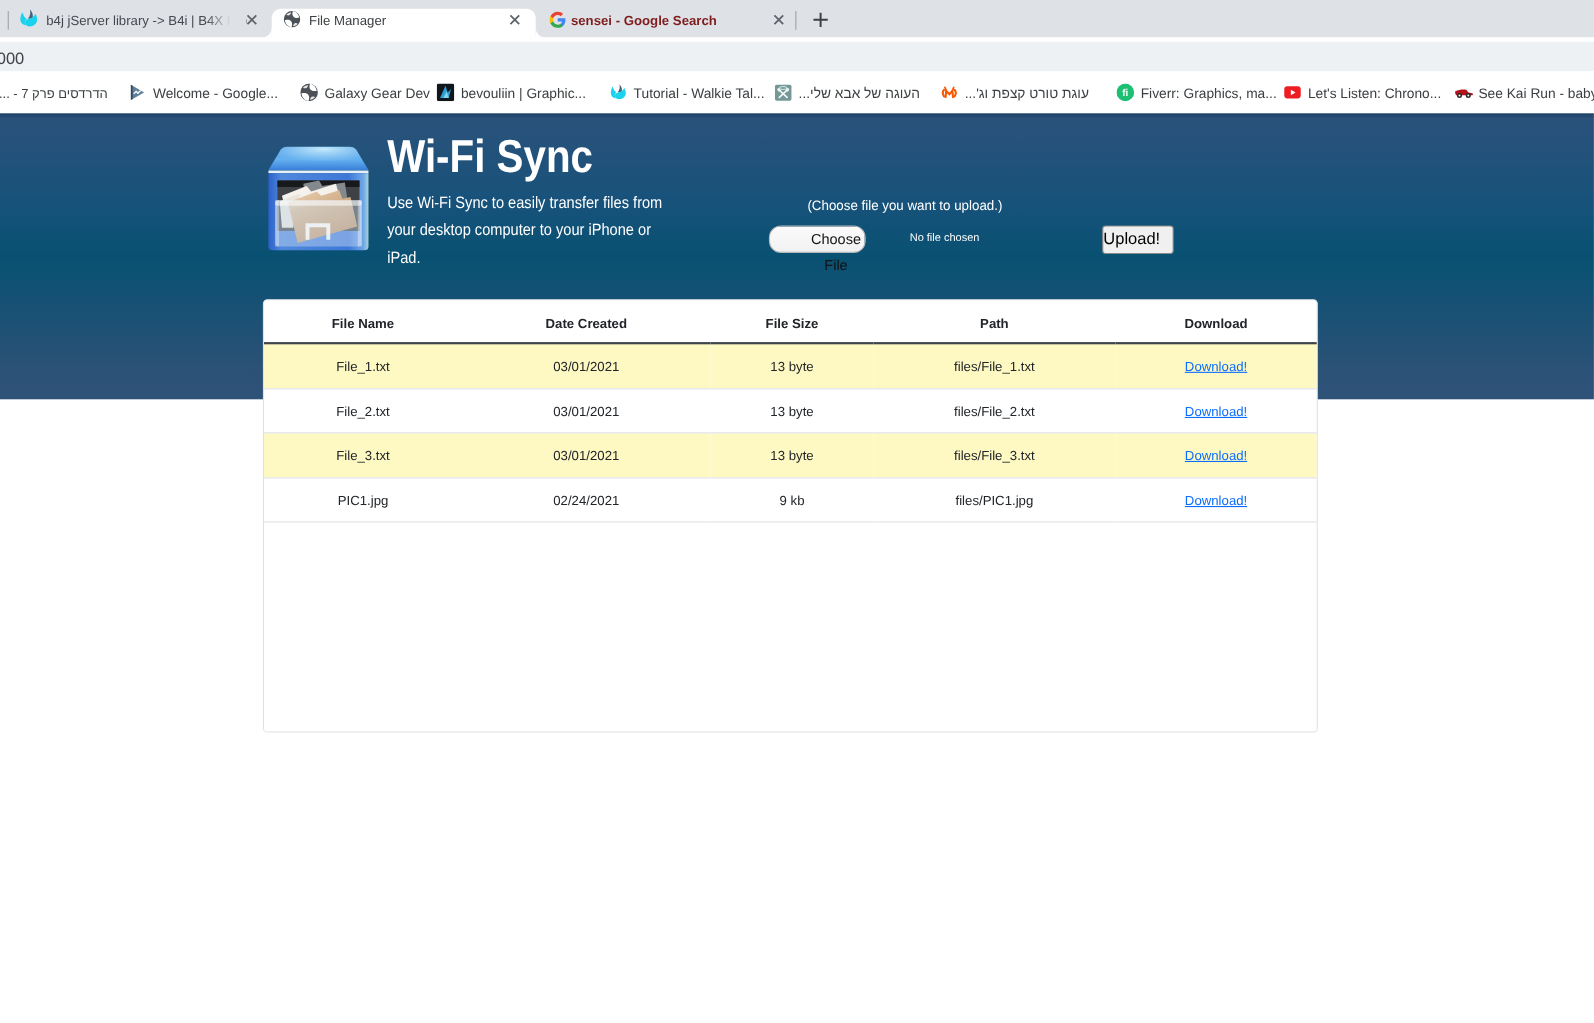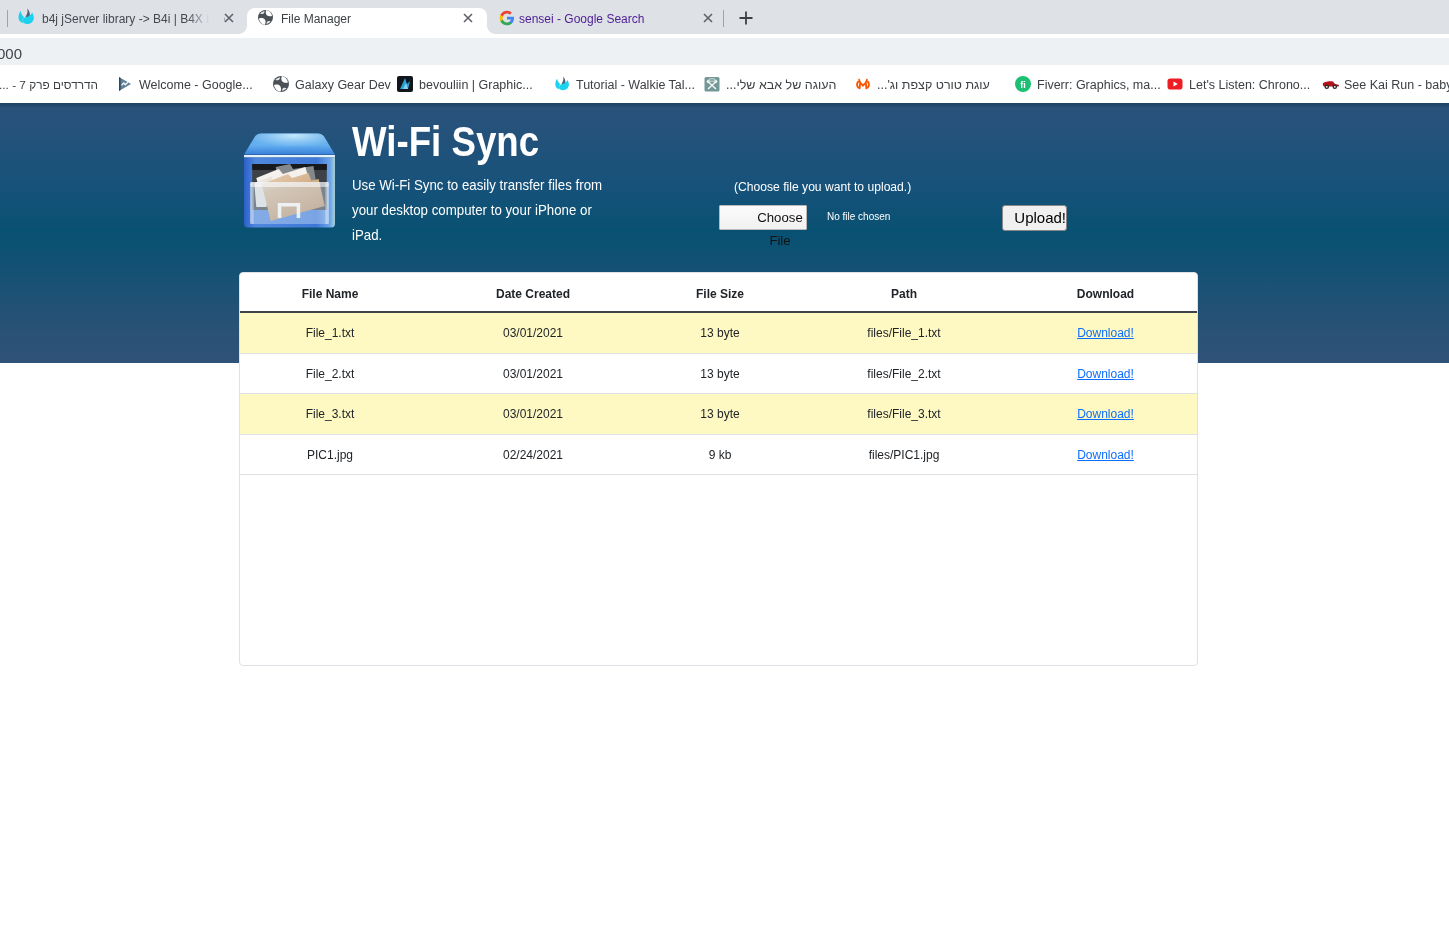--- a/index.html
+++ b/index.html
@@ -20,25 +20,25 @@
   #bookbar { position:absolute; left:0; top:65px; width:1449px; height:38px; background:#fff; }
   .bk { position:absolute; top:11px; height:16px; }
   .bk .ic { position:absolute; left:0; top:0; width:16px; height:16px; }
   .bk .lb { position:absolute; left:22px; top:1.5px; font-size:12.5px; color:#3c4043; white-space:nowrap; }
   
   #hero { position:absolute; left:0; top:103px; width:1449px; height:260px;
     background:linear-gradient(180deg,#1e4164 0,#2a527b 5px,#16527a 33%,#085172 50%,#135174 63%,#2a5176 88%,#2f5278 100%); }
   #hero h1 { position:absolute; left:352px; top:18px; color:#fff; font-size:42px; font-weight:bold; line-height:42px; transform:scaleX(0.873); transform-origin:0 0; }
   #hero p { position:absolute; left:352px; top:68.5px; color:#fff; font-size:15px; line-height:25px; transform:scaleX(0.885); transform-origin:0 0; }
   #choosenote { position:absolute; left:734px; top:77px; color:#fff; font-size:12.5px; transform:scaleX(0.97); transform-origin:0 0; }
-  #filebtn { position:absolute; left:719px; top:102px; width:88px; height:25px; background:linear-gradient(#fbfbfb,#f1f1f1);
-     border:1px solid #b9b9b9; border-radius:1px; color:#111; font-size:13.2px; text-align:center; line-height:23px;padding-left:34px; }
+  #filebtn { position:absolute; left:699px; top:102px; width:88px; height:25px; background:linear-gradient(#fbfbfb,#f1f1f1);
+     border:1px solid #b9b9b9; border-radius:11px; color:#111; font-size:13.2px; text-align:center; line-height:23px;padding-left:34px; }
   #nofile { position:absolute; left:827px; top:108px; color:#fff; font-size:10px; }
   #uploadbtn { position:absolute; left:1002px; top:102px; width:65px; height:26px; background:#f0f0f0;
-     border:1px solid #888; border-radius:3px; color:#000; font-size:15px; text-align:right; line-height:24px; }
+     border:1px solid #888; border-radius:3px; color:#000; font-size:15px; text-align:left; line-height:24px; }
   
   #card { position:absolute; left:239px; top:272px; width:959px; height:394px; background:#fff;
      border:1px solid #dee2e6; border-radius:4px; }
   table { border-collapse:collapse; table-layout:fixed; width:957px; font-size:12px; color:#212529; }
   th { font-weight:bold; padding:9px 0 5px 0; line-height:24px; text-align:center; border-bottom:2px solid #3f4448; }
   td { padding:8px 0 7.5px 0; line-height:24px; text-align:center; border-bottom:1px solid #dee2e6; }
   tr.odd td { background:#fef9c3; }
   a.dl { color:#0d6efd; text-decoration:underline; }
 </style>
 </head>
@@ -76,21 +76,21 @@
         <path d="M6 6 L14 14 M14 6 L6 14" stroke="#5f6368" stroke-width="1.6"></path>
       </svg>
     </div>
 
   <svg class="abs" style="left:499px;top:9.5px;" width="16" height="16" viewBox="0 0 48 48">
     <path fill="#4285F4" d="M45.1 24.5c0-1.6-.1-3.1-.4-4.5H24v8.5h11.8c-.5 2.8-2.1 5.1-4.4 6.7v5.5h7.1c4.2-3.8 6.6-9.5 6.6-16.2z"></path>
     <path fill="#34A853" d="M24 46c6 0 10.9-2 14.6-5.3l-7.1-5.5c-2 1.3-4.5 2.1-7.5 2.1-5.7 0-10.6-3.9-12.3-9.1H4.3v5.7C7.9 41.1 15.4 46 24 46z"></path>
     <path fill="#FBBC05" d="M11.7 28.2c-.4-1.3-.7-2.7-.7-4.2s.3-2.9.7-4.2v-5.7H4.3C2.9 17 2 20.4 2 24s.9 7 2.3 9.9l7.4-5.7z"></path>
     <path fill="#EA4335" d="M24 10.8c3.2 0 6.1 1.1 8.4 3.3l6.3-6.3C34.9 4.2 30 2 24 2 15.4 2 7.9 6.9 4.3 14.1l7.4 5.7c1.7-5.2 6.6-9 12.3-9z"></path>
   </svg>
-  <div class="tabtext" style="left:519px;color:#4c1d95;">sensei - Google Search</div>
+  <div class="tabtext" style="left:519px;color:#7f1d1d;font-weight:bold;">sensei - Google Search</div>
   <div class="closex" style="left:698px;">
       <svg width="20" height="20">
         <path d="M6 6 L14 14 M14 6 L6 14" stroke="#5f6368" stroke-width="1.6"></path>
       </svg>
     </div>
   <div class="tabsep" style="left:723px;"></div>
   <svg class="abs" style="left:736px;top:8px;" width="20" height="20">
       <path d="M10 3.5 L10 16.5 M3.5 10 L16.5 10" stroke="#3c4043" stroke-width="1.8"></path>
     </svg>
 </div>

